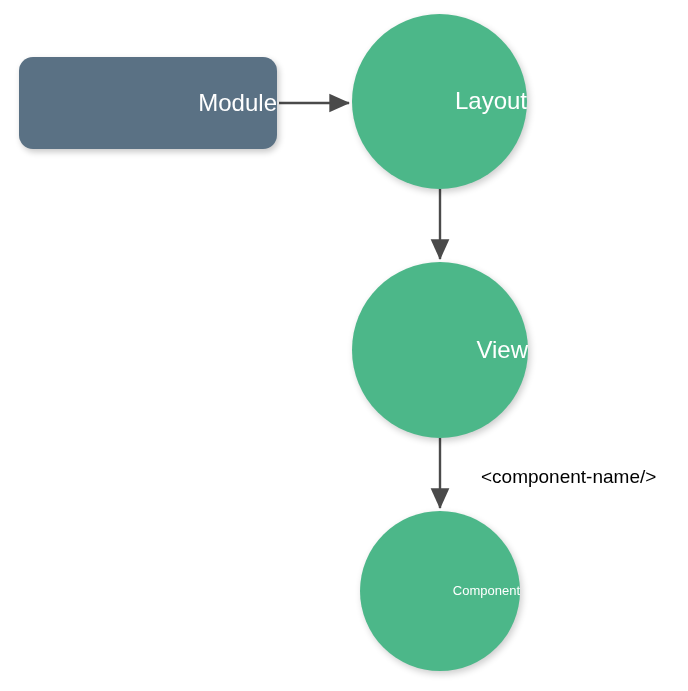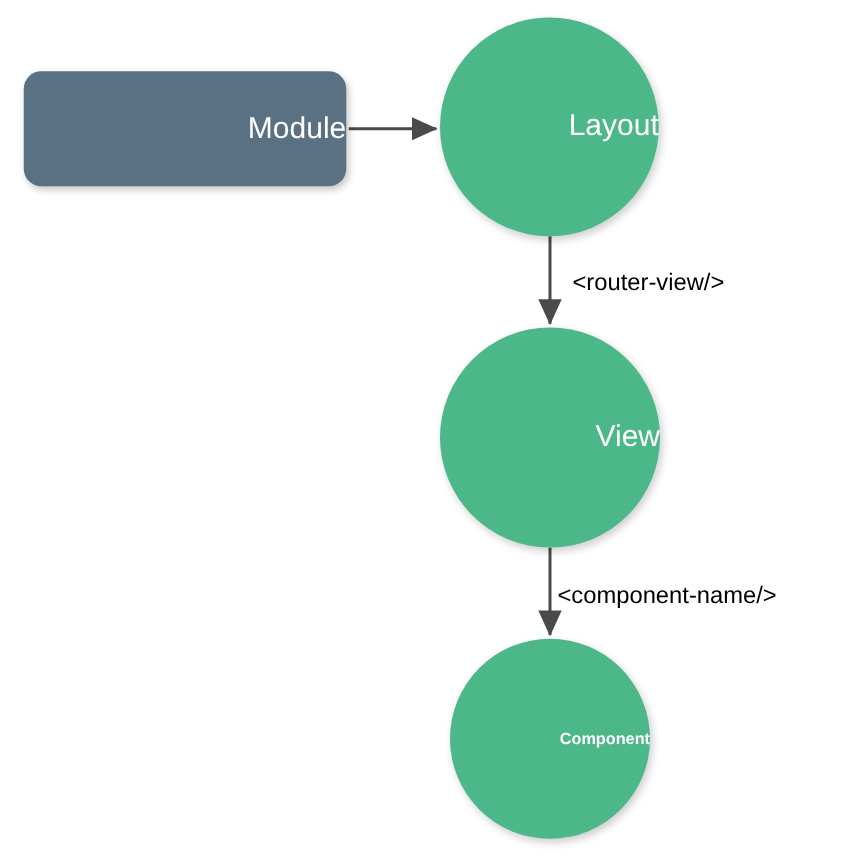--- a/index.html
+++ b/index.html
@@ -75,21 +75,21 @@
   #node-view .node-label { font-size: 24px; }
 
   
   #node-component {
     left: 360px;
     top: 511px;
     width: 160px;
     height: 160px;
     background: #4cb789;
   }
-  #node-component .node-label { font-size: 13px; font-weight: bold; }
+  #node-component .node-label { font-size: 13px; }
 
   
   #edges {
     position: absolute;
     left: 0;
     top: 0;
     width: 688px;
     height: 691px;
     pointer-events: none;
   }
@@ -100,21 +100,21 @@
     color: #000000;
     font-size: 19px;
     white-space: nowrap;
     user-select: none;
   }
   #edge-label-router-view {
     left: 458px;
     top: 216px;
   }
   #edge-label-component-name {
-    left: 446px;
+    left: 481px;
     top: 466px;
   }
 </style>
 </head>
 <body>
 
 <div id="canvas">
 
   <svg id="edges" viewBox="0 0 688 691" width="688" height="691" xmlns="http://www.w3.org/2000/svg">
     <defs>
@@ -145,17 +145,16 @@
   </div>
 
   <div class="node node-circle" id="node-view">
     <span class="node-label">View</span>
   </div>
 
   <div class="node node-circle" id="node-component">
     <span class="node-label">Component</span>
   </div>
 
-  <div class="edge-label" id="edge-label-router-view">&lt;router-view/&gt;</div>
 
   <div class="edge-label" id="edge-label-component-name">&lt;component-name/&gt;</div>
 
 </div>
 
 </body></html>

